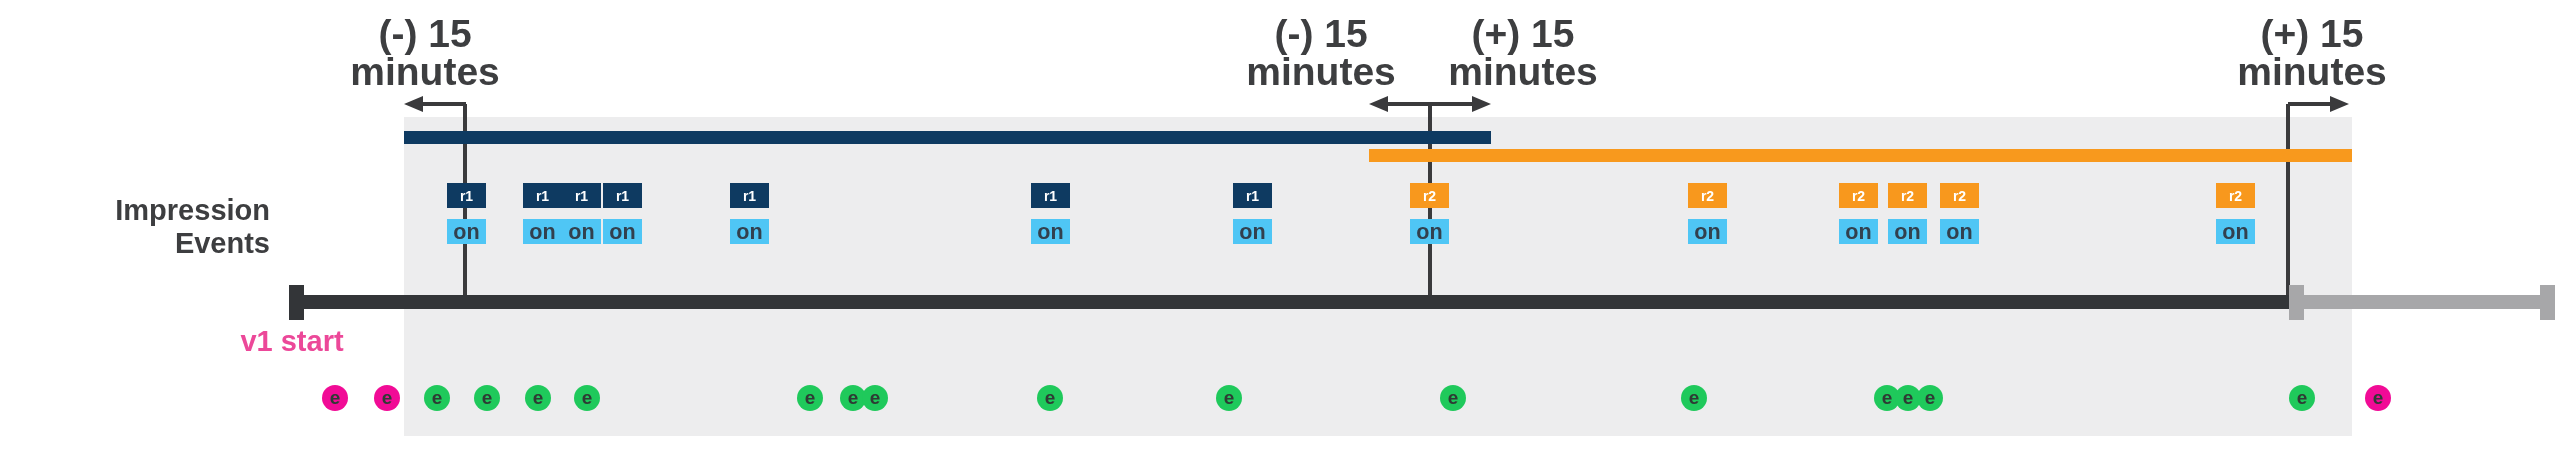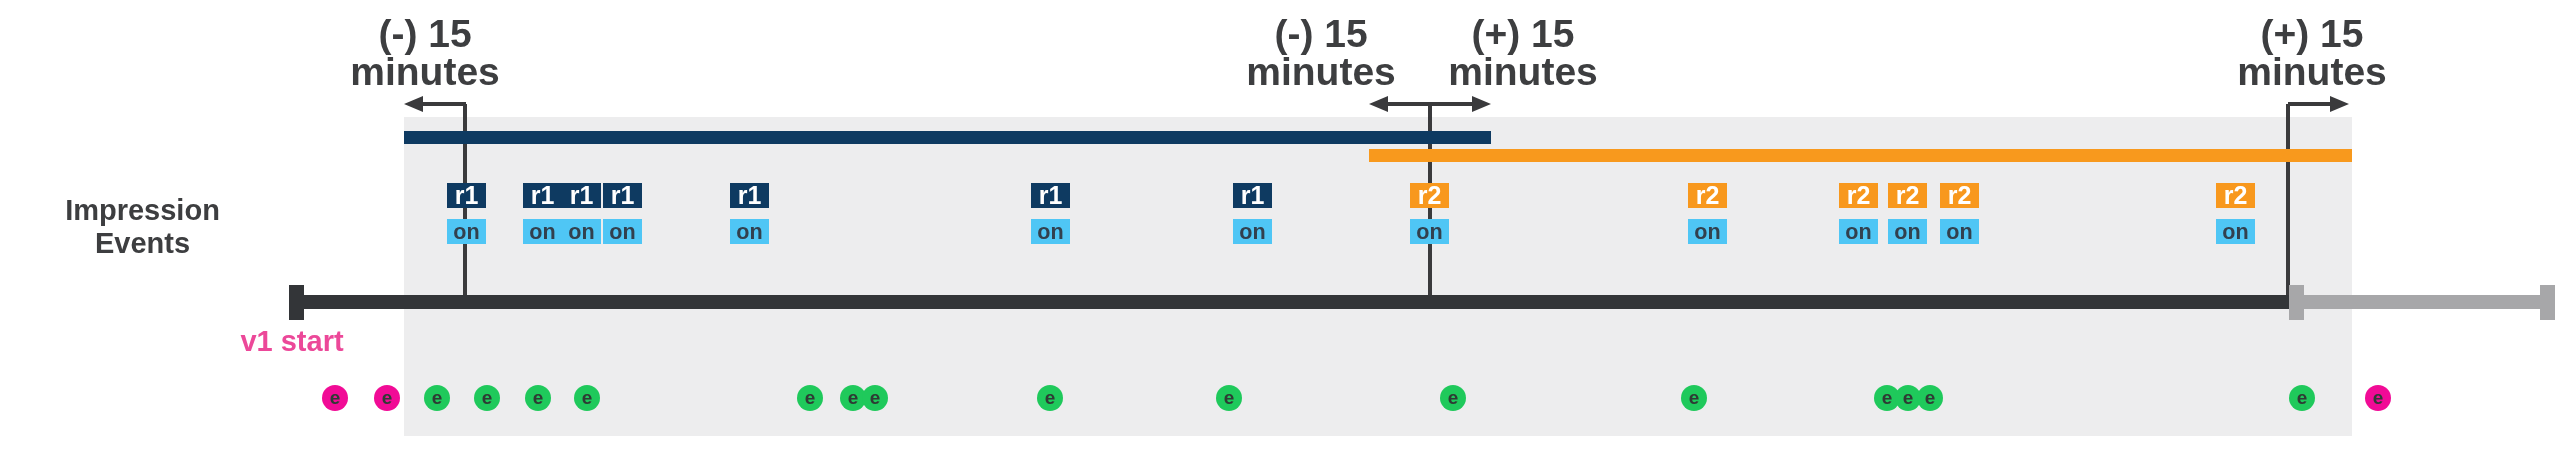--- a/index.html
+++ b/index.html
@@ -21,36 +21,36 @@
   .ah.p1{left:404px;} .ah.p2{left:1369px;} .ah.p3{left:1472px;} .ah.p4{left:2330px;}
   
   .bar{position:absolute;z-index:2;}
   .bar.navy{left:404px;top:131px;width:1087px;height:13px;background:#0e3a61;}
   .bar.orange{left:1369px;top:149px;width:983px;height:13px;background:#f8991d;}
   
   .ann{position:absolute;top:15px;width:282px;text-align:center;font-size:39px;line-height:38px;
        font-weight:700;color:#3d3e40;z-index:4;}
   .ann.a1{left:284px;} .ann.a2{left:1180px;} .ann.a3{left:1382px;} .ann.a4{left:2171px;}
   
-  .row-label{position:absolute;left:15px;width:255px;text-align:center;font-size:29px;font-weight:700;
+  .row-label{position:absolute;left:15px;width:255px;text-align:right;font-size:29px;font-weight:700;
              color:#3d3e40;z-index:4;}
   .row-label.imp{top:194px;}
   .row-label.ext{top:381px;}
   
   .tl-dark{position:absolute;left:289px;top:295px;width:2001px;height:14px;background:#333538;z-index:3;}
   .tl-tick1{position:absolute;left:289px;top:285px;width:15px;height:35px;background:#333538;z-index:3;}
   .tl-gray{position:absolute;left:2289px;top:295px;width:266px;height:14px;background:#a7a7a9;z-index:3;}
   .tl-tick2{position:absolute;left:2289px;top:285px;width:15px;height:35px;background:#a7a7a9;z-index:3;}
   .tl-cap{position:absolute;left:2540px;top:285px;width:15px;height:35px;background:#a7a7a9;z-index:3;}
   .tl-label{position:absolute;width:282px;text-align:center;font-size:29px;font-weight:700;color:#ec4899;z-index:4;}
   .tl-label.v1{left:151px;top:325px;}
   .tl-label.v2{left:2155px;top:323px;}
   
   .rbadge{position:absolute;top:183px;width:39px;height:25.4px;display:flex;align-items:center;
-          justify-content:center;color:#ffffff;font-size:25px;font-weight:700;z-index:5;}
+          justify-content:center;color:#ffffff;font-size:14px;font-weight:700;z-index:5;}
   .onbadge{position:absolute;top:219px;width:39px;height:25.4px;display:flex;align-items:center;
            justify-content:center;font-size:21.6px;font-weight:700;color:#32404e;z-index:5;}
   .ecirc{position:absolute;top:385px;width:26px;height:26px;border-radius:50%;display:flex;
          align-items:center;justify-content:center;font-size:19px;font-weight:700;color:#2e3b34;z-index:5;}
 </style>
 </head>
 <body>
 
 <div class="canvas">
 

